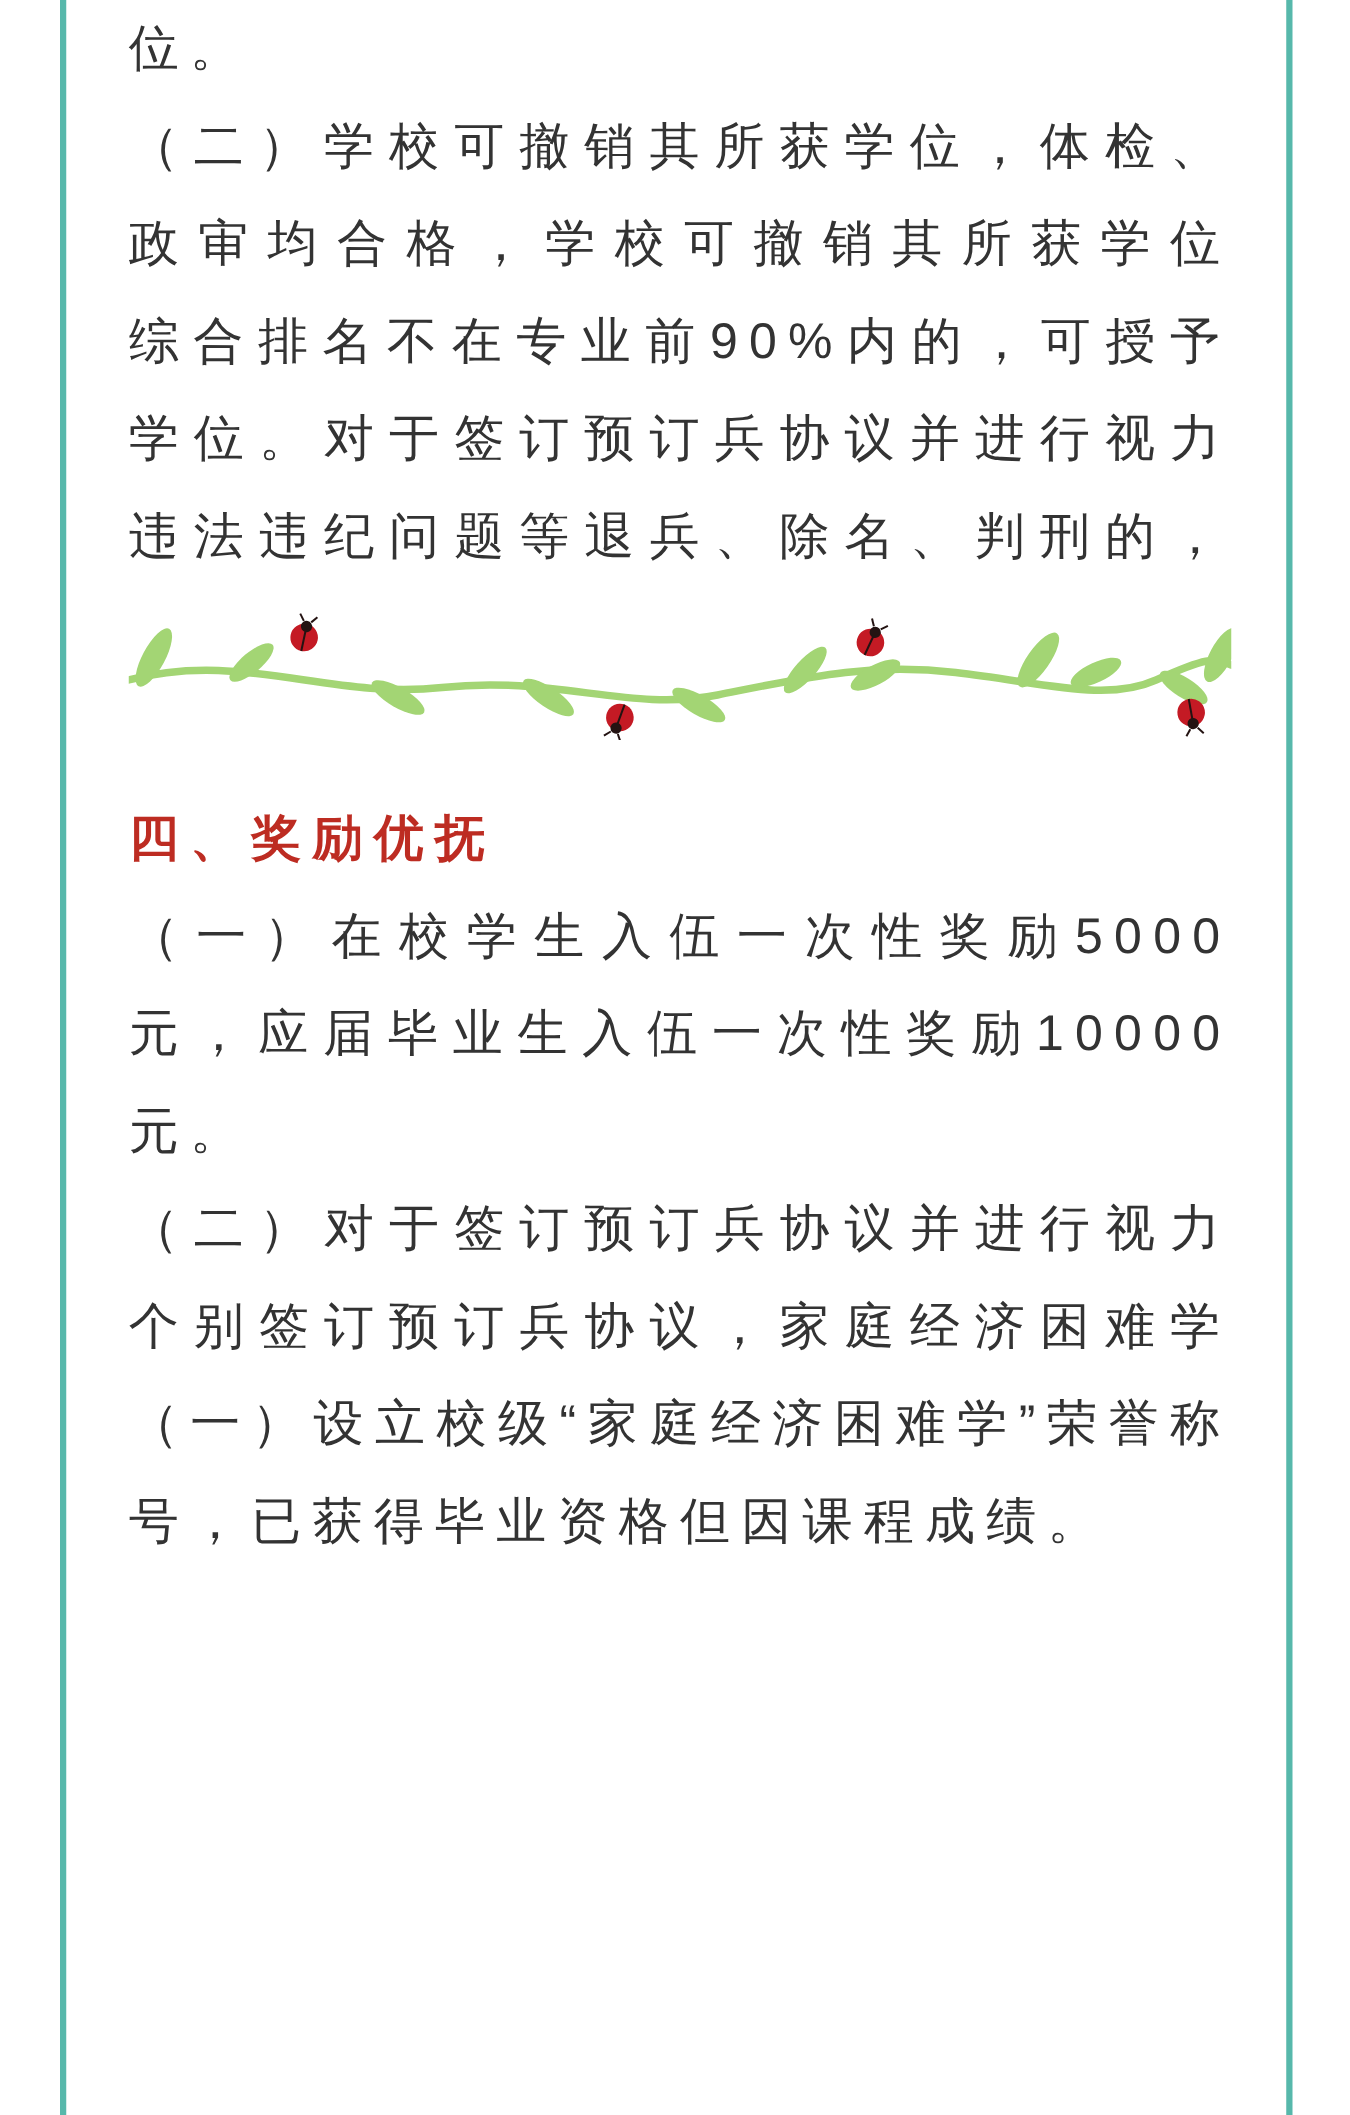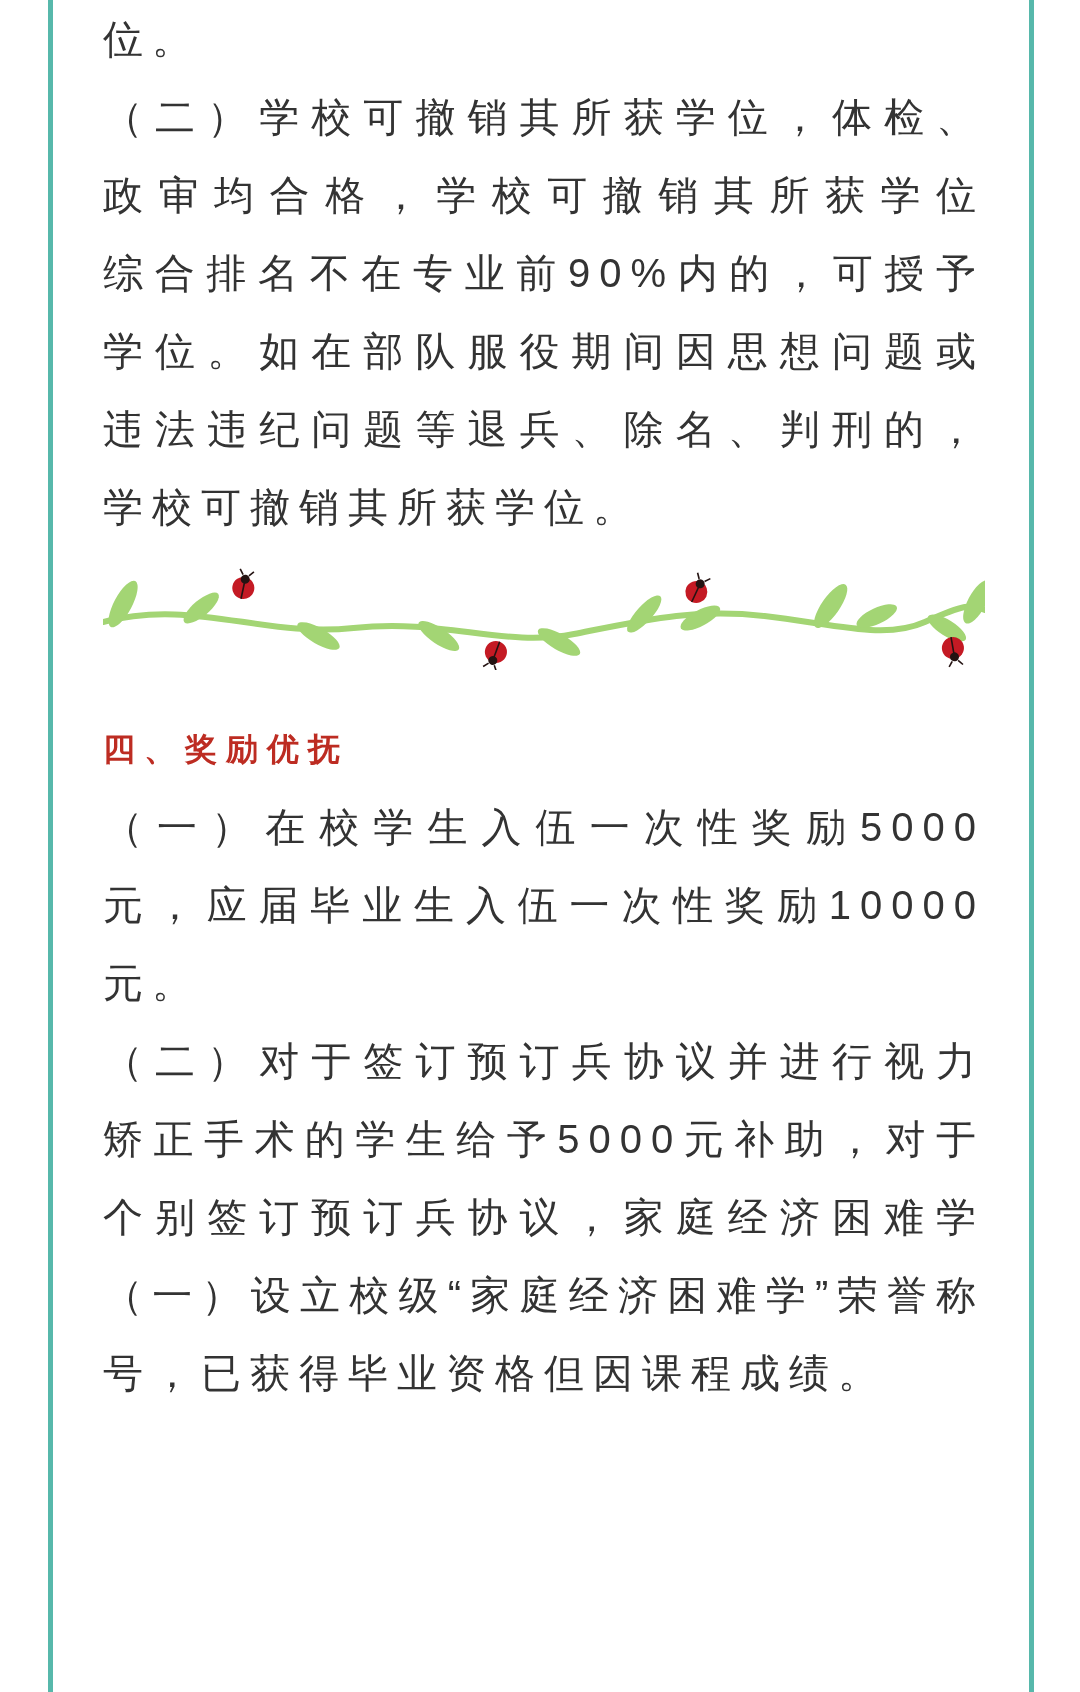--- a/index.html
+++ b/index.html
@@ -30,21 +30,21 @@
     letter-spacing:9px;
     color:var(--ink);
     text-align:left;
   }
   .line.fill{
     text-align:justify;
     text-align-last:justify;
     text-justify:inter-character;
   }
   .heading{
-    font-size:32px;
+    font-size:40px;
     line-height:78px;
     letter-spacing:9px;
     font-weight:bold;
     color:var(--red);
     margin-top:40px;
   }
   .divider{
     margin:16px 0 0 0;
     height:108px;
     width:100%;
@@ -53,23 +53,22 @@
 </style>
 </head>
 <body>
 
 <div class="frame">
 
   <div class="line">位。</div>
   <div class="line fill">（二）学校可撤销其所获学位，体检、</div>
   <div class="line fill">政审均合格，学校可撤销其所获学位</div>
   <div class="line fill">综合排名不在专业前90%内的，可授予</div>
-  <div class="line fill">学位。如在部队服役期间因思想问题或</div>
+  <div class="line fill">学位。对于签订预订兵协议并进行视力</div>
   <div class="line fill">违法违纪问题等退兵、除名、判刑的，</div>
-  <div class="line">学校可撤销其所获学位。</div>
 
   <div class="divider">
     <svg viewBox="0 0 880 108" preserveAspectRatio="none">
       <path d="M 0 60 C 90 36, 160 76, 250 66 S 400 86, 470 72 S 590 46, 660 54 S 780 78, 820 60 S 866 42, 880 48" fill="none" stroke="var(--leaf)" stroke-width="6" stroke-linecap="round"></path>
       <g fill="var(--leaf)">
         <ellipse cx="0" cy="0" rx="26" ry="9" transform="translate(20 42) rotate(-62)"></ellipse>
         <ellipse cx="0" cy="0" rx="22" ry="8" transform="translate(98 46) rotate(-40)"></ellipse>
         <ellipse cx="0" cy="0" rx="24" ry="8" transform="translate(215 74) rotate(30)"></ellipse>
         <ellipse cx="0" cy="0" rx="24" ry="8" transform="translate(335 74) rotate(34)"></ellipse>
         <ellipse cx="0" cy="0" rx="24" ry="8" transform="translate(455 80) rotate(30)"></ellipse>
@@ -110,18 +109,17 @@
       </g>
     </svg>
   </div>
 
   <div class="heading">四、奖励优抚</div>
 
   <div class="line fill">（一）在校学生入伍一次性奖励5000</div>
   <div class="line fill">元，应届毕业生入伍一次性奖励10000</div>
   <div class="line">元。</div>
   <div class="line fill">（二）对于签订预订兵协议并进行视力</div>
-  <div class="line fill">矫正手术的学生给予5000元补助，对于</div>
   <div class="line fill">个别签订预订兵协议，家庭经济困难学</div>
   <div class="line fill">（一）设立校级“家庭经济困难学”荣誉称</div>
   <div class="line">号，已获得毕业资格但因课程成绩。</div>
 
 </div>
 
 </body></html>

